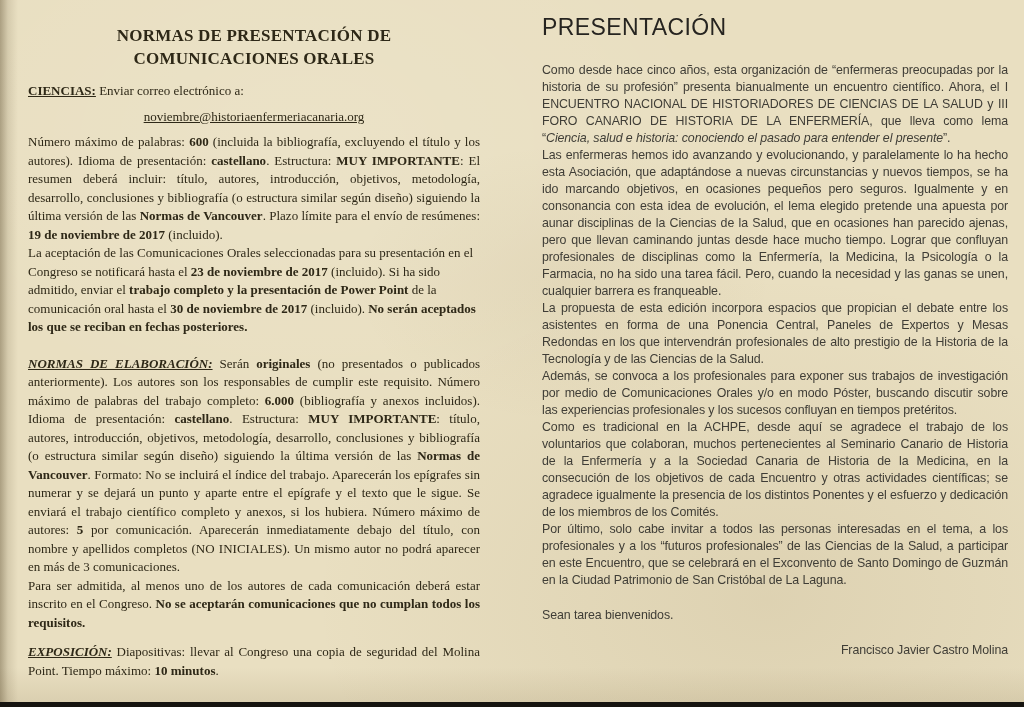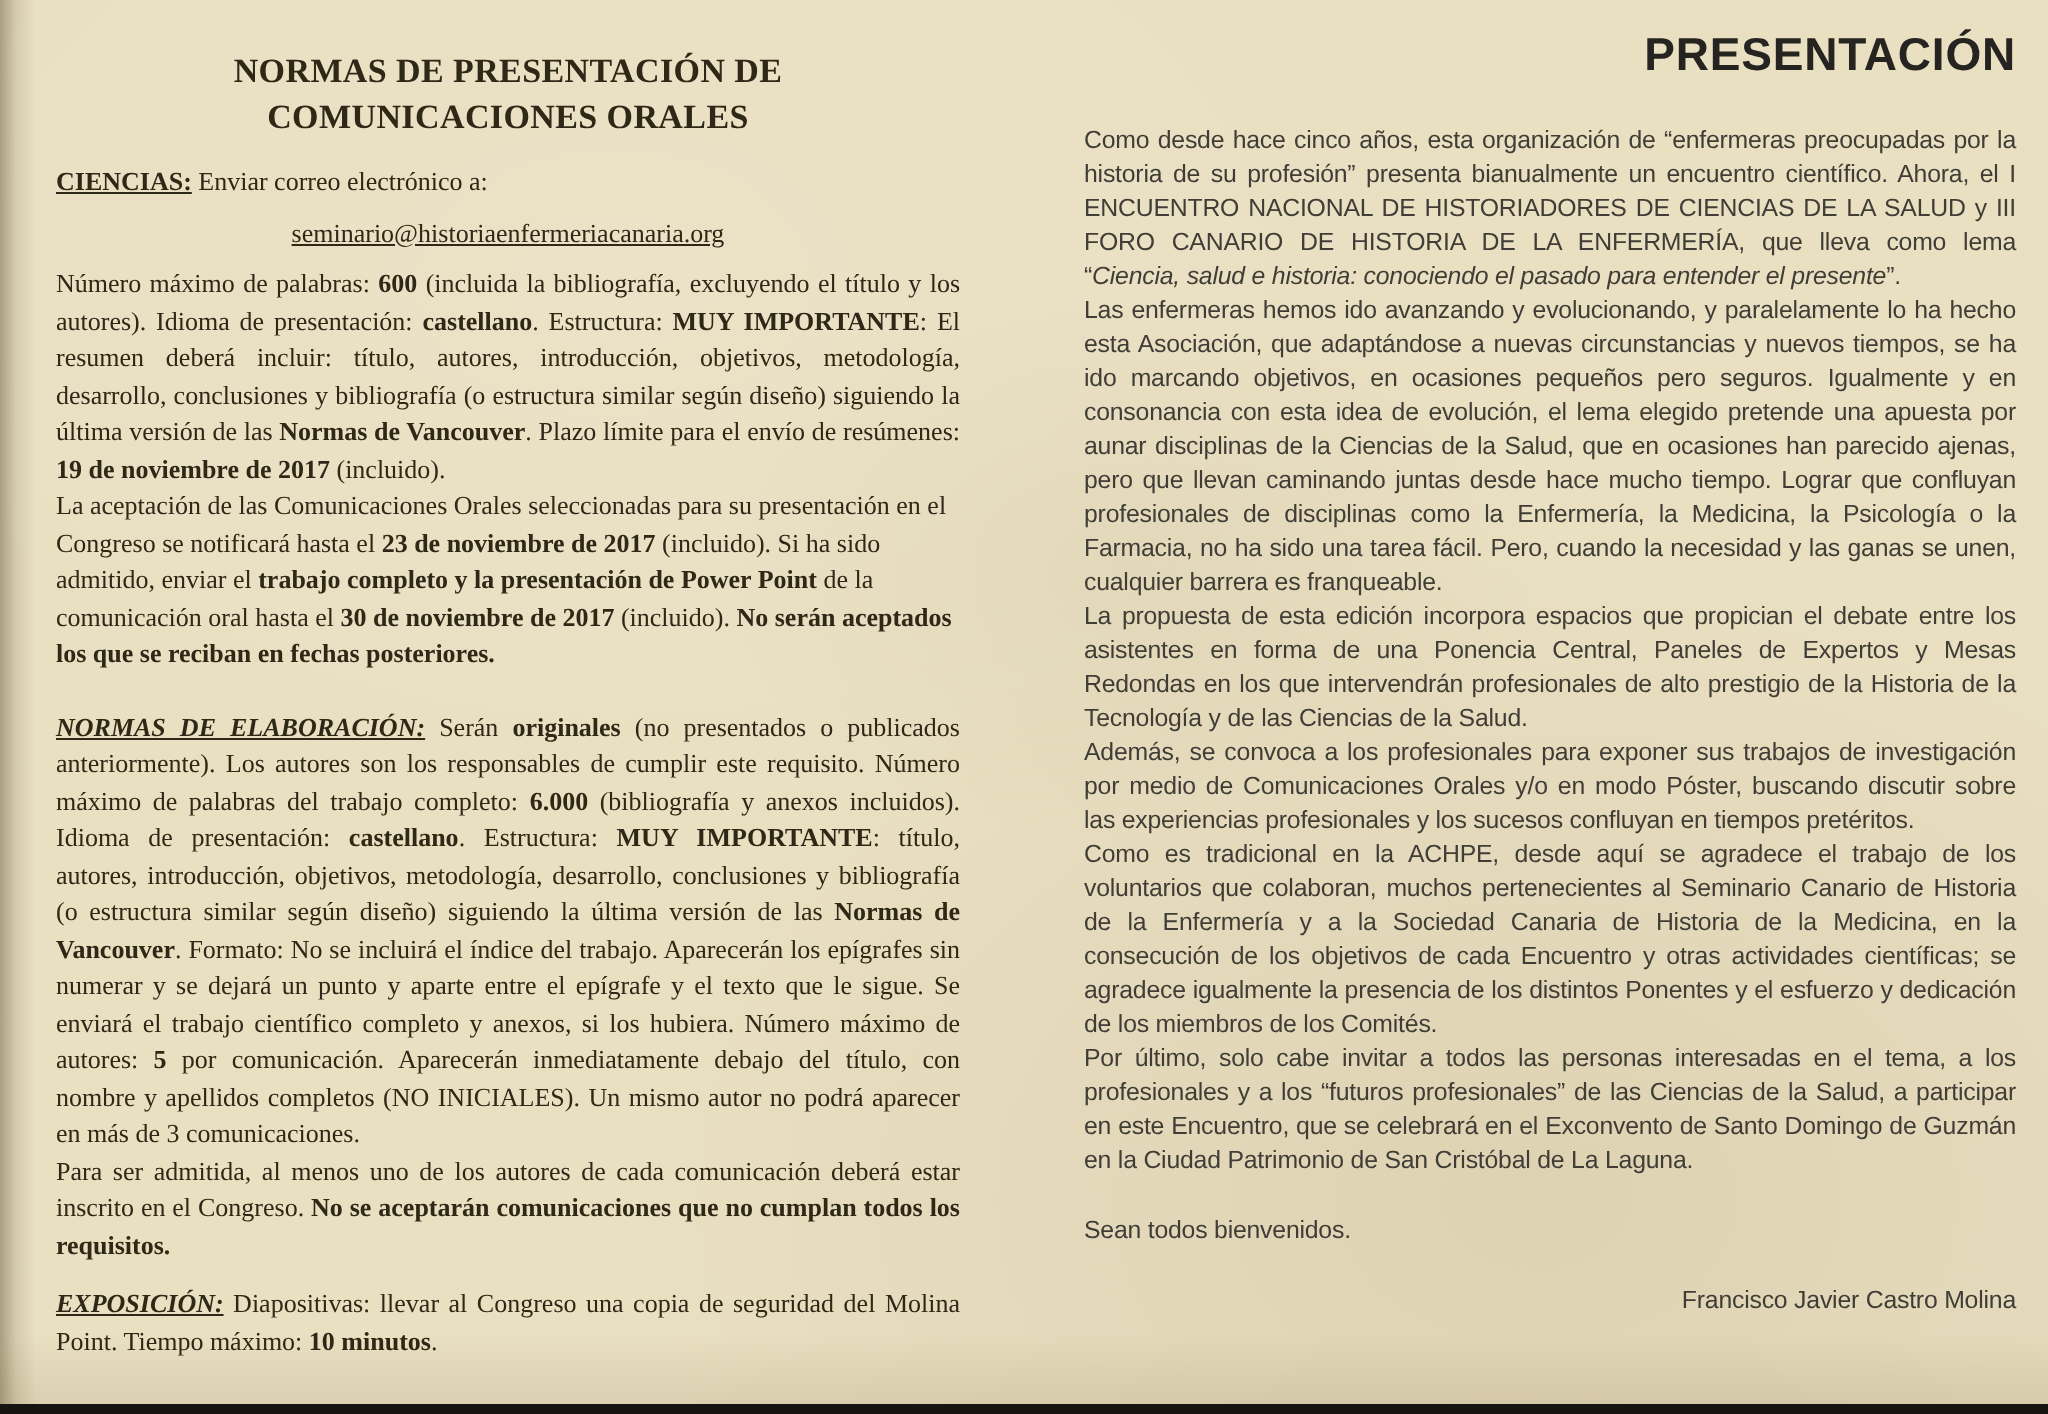--- a/index.html
+++ b/index.html
@@ -40,22 +40,22 @@
   .left-title{
     margin:0 0 12px 0;font-size:17px;line-height:23px;font-weight:bold;
     text-align:center;white-space:pre-line;letter-spacing:0.2px;color:var(--ink-serif);
   }
   .col-right{
     left:542px;top:10px;width:466px;
     font-family:"Liberation Sans","DejaVu Sans",sans-serif;
     font-size:12.4px;line-height:17px;letter-spacing:-0.1px;color:var(--ink-sans);
   }
   .right-title{
-    margin:4px 0 22px 0;font-size:23px;line-height:26px;font-weight:bold;
-    text-align:right;letter-spacing:0.4px;color:#262420;
+    margin:4px 0 22px 0;font-size:23px;line-height:26px;font-weight:normal;
+    text-align:left;letter-spacing:0.4px;color:#262420;
     font-family:"Liberation Sans","DejaVu Sans",sans-serif;
   }
   p{margin:0;}
   .pj{text-align:justify;}
   .pl{text-align:left;}
   .pc{text-align:center;}
   .pr{text-align:right;}
   .gap-sm{margin-top:7px;}
   .gap-md{margin-top:11px;}
   .gap-lg{margin-top:18px;}
@@ -67,37 +67,37 @@
 <body>
 
 <div class="page">
   <div class="edge-shadow"></div>
 
   <div class="col col-left">
     <h1 class="left-title">NORMAS DE PRESENTACIÓN DE
 COMUNICACIONES ORALES</h1>
     <div class="left-body">
         <p class="pl"><span class="b u">CIENCIAS:</span><span> Enviar correo electrónico a:</span></p>
-        <p class="pc gap-sm"><span class="u">seminario@historiaenfermeriacanaria.org</span></p>
+        <p class="pc gap-sm"><span class="u">noviembre@historiaenfermeriacanaria.org</span></p>
         <p class="pj gap-sm"><span>Número máximo de palabras: </span><span class="b">600</span><span> (incluida la bibliografía, excluyendo el título y los autores).  Idioma de presentación: </span><span class="b">castellano</span><span>. Estructura: </span><span class="b">MUY IMPORTANTE</span><span>: El resumen deberá incluir: título, autores, introducción, objetivos, metodología, desarrollo, conclusiones y bibliografía (o estructura similar según diseño) siguiendo la última versión de las </span><span class="b">Normas de Vancouver</span><span>. Plazo límite para el envío de resúmenes: </span><span class="b">19 de noviembre de 2017</span><span> (incluido).</span></p>
         <p class="pl"><span>La aceptación de las Comunicaciones Orales seleccionadas para su presentación en el Congreso se notificará hasta el </span><span class="b">23 de noviembre de 2017</span><span> (incluido). Si ha sido admitido, enviar el </span><span class="b">trabajo completo y la presentación de Power Point</span><span> de la comunicación oral hasta el </span><span class="b">30 de noviembre de 2017</span><span> (incluido).  </span><span class="b">No serán aceptados los que se reciban en fechas posteriores.</span></p>
         <p class="pj gap-lg"><span class="b i u">NORMAS DE ELABORACIÓN:</span><span> Serán </span><span class="b">originales</span><span> (no presentados o publicados anteriormente). Los autores son los responsables de cumplir este requisito. Número máximo de palabras del trabajo completo: </span><span class="b">6.000</span><span> (bibliografía y anexos incluidos). Idioma de presentación: </span><span class="b">castellano</span><span>. Estructura: </span><span class="b">MUY IMPORTANTE</span><span>: título, autores, introducción, objetivos, metodología, desarrollo, conclusiones y bibliografía (o estructura similar según diseño) siguiendo la última versión de las </span><span class="b">Normas de Vancouver</span><span>. Formato: No se incluirá el índice del trabajo. Aparecerán los epígrafes sin numerar y se dejará un punto y aparte entre el epígrafe y el texto que le sigue. Se enviará el trabajo científico completo y anexos, si los hubiera. Número máximo de autores: </span><span class="b">5</span><span> por comunicación. Aparecerán inmediatamente debajo del título, con nombre y apellidos completos (NO INICIALES). Un mismo autor no podrá aparecer en más de 3 comunicaciones.</span></p>
         <p class="pj"><span>Para ser admitida, al menos uno de los autores de cada comunicación deberá estar inscrito en el Congreso. </span><span class="b">No se aceptarán comunicaciones que no cumplan todos los requisitos.</span></p>
         <p class="pj gap-md"><span class="b i u">EXPOSICIÓN:</span><span> Diapositivas: llevar al Congreso una copia de seguridad del Molina Point. Tiempo máximo: </span><span class="b">10 minutos</span><span>.</span></p>
       </div>
   </div>
 
   <div class="col col-right">
     <h1 class="right-title">PRESENTACIÓN</h1>
     <div class="right-body">
         <p class="pj"><span>Como desde hace cinco años, esta organización de “enfermeras preocupadas por la historia de su profesión” presenta bianualmente un encuentro científico. Ahora, el I ENCUENTRO NACIONAL DE HISTORIADORES DE CIENCIAS DE LA SALUD y III FORO CANARIO DE HISTORIA DE LA ENFERMERÍA, que lleva como lema “</span><span class="i">Ciencia, salud e historia: conociendo el pasado para entender el presente</span><span>”.</span></p>
         <p class="pj"><span>Las enfermeras hemos ido avanzando y evolucionando, y paralelamente lo ha hecho esta Asociación, que adaptándose a nuevas circunstancias y nuevos tiempos, se ha ido marcando objetivos, en ocasiones pequeños pero seguros. Igualmente y en consonancia con esta idea de evolución, el lema elegido pretende una apuesta por aunar disciplinas de la Ciencias de la Salud, que en ocasiones han parecido ajenas, pero que llevan caminando juntas desde hace mucho tiempo. Lograr que confluyan profesionales de disciplinas como la Enfermería, la Medicina, la Psicología o la Farmacia, no ha sido una tarea fácil. Pero, cuando la necesidad y las ganas se unen, cualquier barrera es franqueable.</span></p>
         <p class="pj"><span>La propuesta de esta edición incorpora espacios que propician el debate entre los asistentes en forma de una Ponencia Central, Paneles de Expertos y Mesas Redondas en los que intervendrán profesionales de alto prestigio de la Historia de la Tecnología y de las Ciencias de la Salud.</span></p>
         <p class="pj"><span>Además, se convoca a los profesionales para exponer sus trabajos de investigación por medio de Comunicaciones Orales y/o en modo Póster, buscando discutir sobre las experiencias profesionales y los sucesos confluyan en tiempos pretéritos.</span></p>
         <p class="pj"><span>Como es tradicional en la ACHPE, desde aquí se agradece el trabajo de los voluntarios que colaboran, muchos pertenecientes al Seminario Canario de Historia de la Enfermería y a la Sociedad Canaria de Historia de la Medicina, en la consecución de los objetivos de cada Encuentro y otras actividades científicas; se agradece igualmente la presencia de los distintos Ponentes y el esfuerzo y dedicación de los miembros de los Comités.</span></p>
         <p class="pj"><span>Por último, solo cabe invitar a todos las personas interesadas en el tema, a los profesionales y a los “futuros profesionales” de las Ciencias de la Salud, a participar en este Encuentro, que se celebrará en el Exconvento de Santo Domingo de Guzmán en la Ciudad Patrimonio de San Cristóbal de La Laguna.</span></p>
-        <p class="pl gap-lg"><span>Sean todos bienvenidos.</span></p>
+        <p class="pl gap-lg"><span>Sean tarea bienvenidos.</span></p>
         <p class="pr gap-lg"><span>Francisco Javier Castro Molina</span></p>
       </div>
   </div>
 
   <div class="bottom-rule"></div>
 </div>
 
 </body></html>

